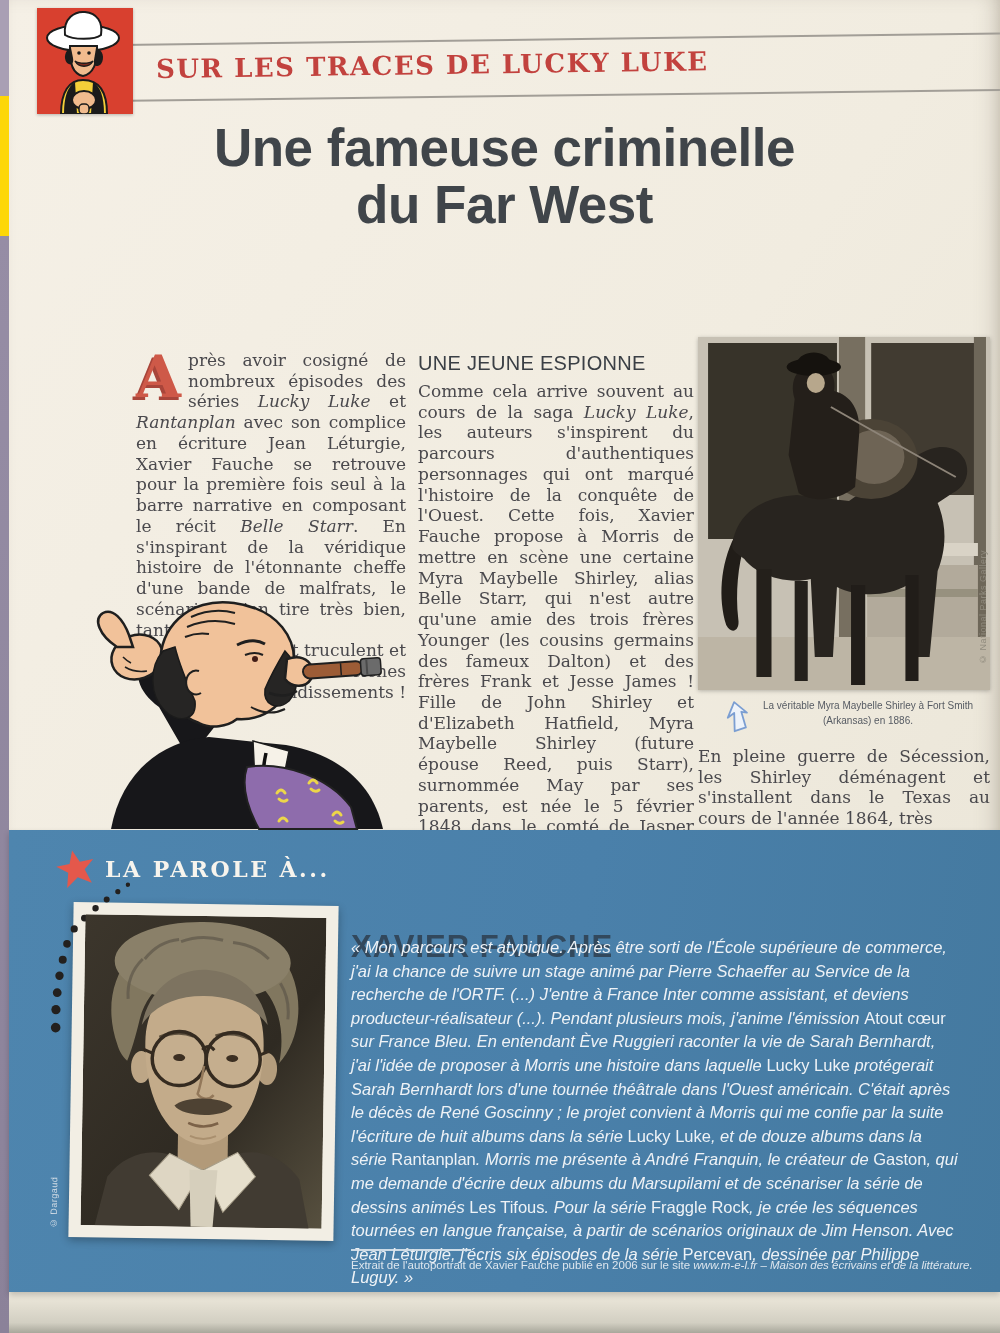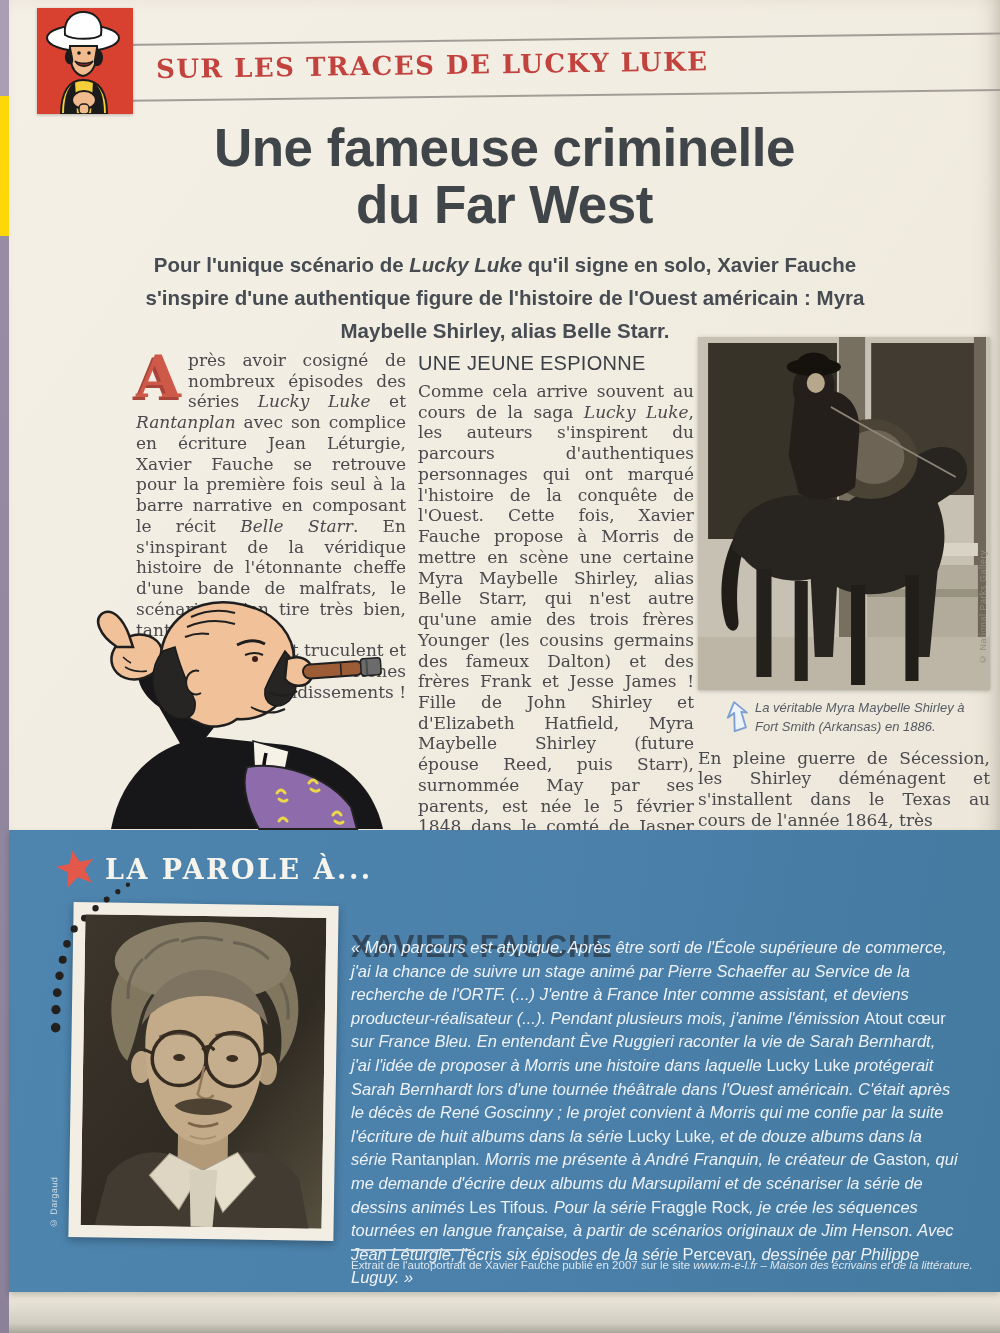--- a/index.html
+++ b/index.html
@@ -30,31 +30,31 @@
   .dropcap{float:left;font-family:"DejaVu Serif",serif;font-weight:bold;font-size:58px;line-height:.86;color:#ce5948;text-shadow:-3px 3px 0 #a8453a;margin:3px 7px 0 0;}
   .para-tail{text-align:right;margin-left:80px;}
   .col2 h2{margin:0 0 6px 0;font-size:20px;font-weight:normal;color:#3a3f45;letter-spacing:.3px;font-family:"Liberation Sans",sans-serif;}
   
   .bsphoto{position:relative;width:292px;height:353px;box-shadow:0 1px 4px rgba(0,0,0,.25);}
   .bsphoto svg{display:block;width:100%;height:100%;}
   .vcredit{position:absolute;writing-mode:vertical-rl;transform:rotate(180deg);font-size:9px;letter-spacing:.5px;}
   .bs-credit{right:2px;bottom:26px;color:#8f8a7d;}
   .caption-row{display:flex;margin-top:9px;align-items:flex-start;}
   .caption-row .arrow{width:27px;height:36px;margin-left:26px;flex:none;}
-  .caption{font-style:italic;font-size:13px;line-height:1.45;color:#565b63;width:226px;margin-left:4px;}
+  .caption{font-size:10px;line-height:1.45;color:#565b63;text-align:center;width:226px;margin-left:4px;}
   .afterpara{margin-top:11px;}
   
   .mayor{position:absolute;left:32px;top:578px;width:360px;height:252px;z-index:5;}
   .mayor svg{display:block;width:100%;height:100%;}
   
   .panel{position:absolute;left:0;top:830px;width:991px;height:462px;z-index:10;
     background:linear-gradient(100deg,#4e85ae 0%,#4a80aa 55%,#44799f 100%);box-shadow:0 3px 6px rgba(0,0,0,.2);}
   .panel-kicker{position:absolute;left:46px;top:18px;display:flex;align-items:center;}
   .panel-kicker .star{width:42px;height:42px;margin-right:8px;flex:none;}
-  .panel-kicker .pk-text{font-family:"DejaVu Serif",serif;font-weight:bold;font-size:27px;letter-spacing:2.5px;color:#f7f4ed;}
+  .panel-kicker .pk-text{font-family:"DejaVu Serif",serif;font-weight:bold;font-size:22px;letter-spacing:2.5px;color:#f7f4ed;}
   .frame{position:absolute;left:62px;top:74px;width:265px;height:335px;background:#f2eee4;padding:0;transform:rotate(0.9deg);box-shadow:0 3px 8px rgba(0,0,0,.3);}
   .frame .inner{position:absolute;left:12px;top:12px;right:12px;bottom:12px;}
   .frame .inner svg{display:block;width:100%;height:100%;}
   .dots{position:absolute;left:-30px;top:-24px;width:90px;height:170px;pointer-events:none;}
   .dg-credit{left:-20px;bottom:8px;color:#d3dde6;}
   .panel-name{position:absolute;left:342px;top:64px;font-weight:bold;font-size:31px;letter-spacing:1px;color:#32485c;margin-top:35px;}
   .quote{position:absolute;left:342px;top:106px;width:608px;font-size:16.5px;line-height:1.43;color:#eef2f6;}
   .quote .seg-i{font-style:italic;}
   .quote .seg-r{font-style:normal;}
   .seg-i{font-style:italic;}
@@ -96,21 +96,20 @@
       </svg>
       </span>
     </div>
     <div class="kicker">SUR LES TRACES DE LUCKY LUKE</div>
 
     <div class="title">
       <div>Une fameuse criminelle</div>
       <div>du Far West</div>
     </div>
 
-    <div class="intro"><span class="seg-r">Pour l'unique scénario de </span><span class="seg-i">Lucky Luke</span><span class="seg-r"> qu'il signe en solo, Xavier Fauche s'inspire d'une authentique figure de l'histoire de l'Ouest américain : Myra Maybelle Shirley, alias Belle Starr.</span></div>
 
     <div class="col1 serif">
       <p style="margin:0"><span class="dropcap">A</span><span class="seg-r">près avoir cosigné de nombreux épisodes des séries </span><span class="seg-i">Lucky Luke</span><span class="seg-r"> et </span><span class="seg-i">Rantanplan</span><span class="seg-r"> avec son complice en écriture Jean Léturgie, Xavier Fauche se retrouve pour la première fois seul à la barre narrative en composant le récit </span><span class="seg-i">Belle Starr</span><span class="seg-r">. En s'inspirant de la véridique histoire de l'étonnante cheffe d'une bande de malfrats, le scénariste s'en tire très bien, tant son récit</span></p>
       <p class="para-tail" style="margin-top:0">est truculent et bénéficie de riches rebondissements !</p>
     </div>
 
     <div class="col2">
       <h2>UNE JEUNE ESPIONNE</h2>
       <p class="serif" style="margin:0"><span class="seg-r">Comme cela arrive souvent au cours de la saga </span><span class="seg-i">Lucky Luke</span><span class="seg-r">, les auteurs s'inspirent du parcours d'authentiques personnages qui ont marqué l'histoire de la conquête de l'Ouest. Cette fois, Xavier Fauche propose à Morris de mettre en scène une certaine Myra Maybelle Shirley, alias Belle Starr, qui n'est autre qu'une amie des trois frères Younger (les cousins germains des fameux Dalton) et des frères Frank et Jesse James ! Fille de John Shirley et d'Elizabeth Hatfield, Myra Maybelle Shirley (future épouse Reed, puis Starr), surnommée May par ses parents, est née le 5 février 1848 dans le comté de Jasper dans l'État du Missouri. Après avoir été fermier, son père s'installe comme bistrotier à Carthage au début des années 1860.</span></p>
     </div>
@@ -264,18 +263,18 @@
             <path d="M106,207 q15,7 30,0" stroke="#7c6248" stroke-width="2.5" fill="none"></path>
             <path d="M108,220 q13,6 26,0" stroke="#a98f6e" stroke-width="2" fill="none"></path>
           </svg>
         </div>
         <span class="vcredit dg-credit">© Dargaud</span>
       </div>
 
       <div class="panel-name">XAVIER FAUCHE</div>
       <div class="quote"><span class="seg-i">« Mon parcours est atypique. Après être sorti de l'École supérieure de commerce, j'ai la chance de suivre un stage animé par Pierre Schaeffer au Service de la recherche de l'ORTF. (...) J'entre à France Inter comme assistant, et deviens producteur-réalisateur (...). Pendant plusieurs mois, j'anime l'émission </span><span class="seg-r">Atout cœur</span><span class="seg-i"> sur France Bleu. En entendant Ève Ruggieri raconter la vie de Sarah Bernhardt, j'ai l'idée de proposer à Morris une histoire dans laquelle </span><span class="seg-r">Lucky Luke</span><span class="seg-i"> protégerait Sarah Bernhardt lors d'une tournée théâtrale dans l'Ouest américain. C'était après le décès de René Goscinny ; le projet convient à Morris qui me confie par la suite l'écriture de huit albums dans la série </span><span class="seg-r">Lucky Luke</span><span class="seg-i">, et de douze albums dans la série </span><span class="seg-r">Rantanplan</span><span class="seg-i">. Morris me présente à André Franquin, le créateur de </span><span class="seg-r">Gaston</span><span class="seg-i">, qui me demande d'écrire deux albums du Marsupilami et de scénariser la série de dessins animés </span><span class="seg-r">Les Tifous</span><span class="seg-i">. Pour la série </span><span class="seg-r">Fraggle Rock</span><span class="seg-i">, je crée les séquences tournées en langue française, à partir de scénarios originaux de Jim Henson. Avec Jean Léturgie, j'écris six épisodes de la série </span><span class="seg-r">Percevan</span><span class="seg-i">, dessinée par Philippe Luguy.  »</span></div>
       <div class="foot-rule"></div>
-      <div class="footnote"><span class="seg-r">Extrait de l'autoportrait de Xavier Fauche publié en 2007 sur le site </span><span class="seg-i">www.m-e-l.fr</span><span class="seg-r"> – </span><span class="seg-i">Maison des écrivains et de la littérature.</span></div>
+      <div class="footnote"><span class="seg-r">Extrait de l'autoportrait de Xavier Fauche publié en 2006 sur le site </span><span class="seg-i">www.m-e-l.fr</span><span class="seg-r"> – </span><span class="seg-i">Maison des écrivains et de la littérature.</span></div>
     </div>
 
     <div class="bottom-band"></div>
   </div>
 </div>
 
 </body></html>

